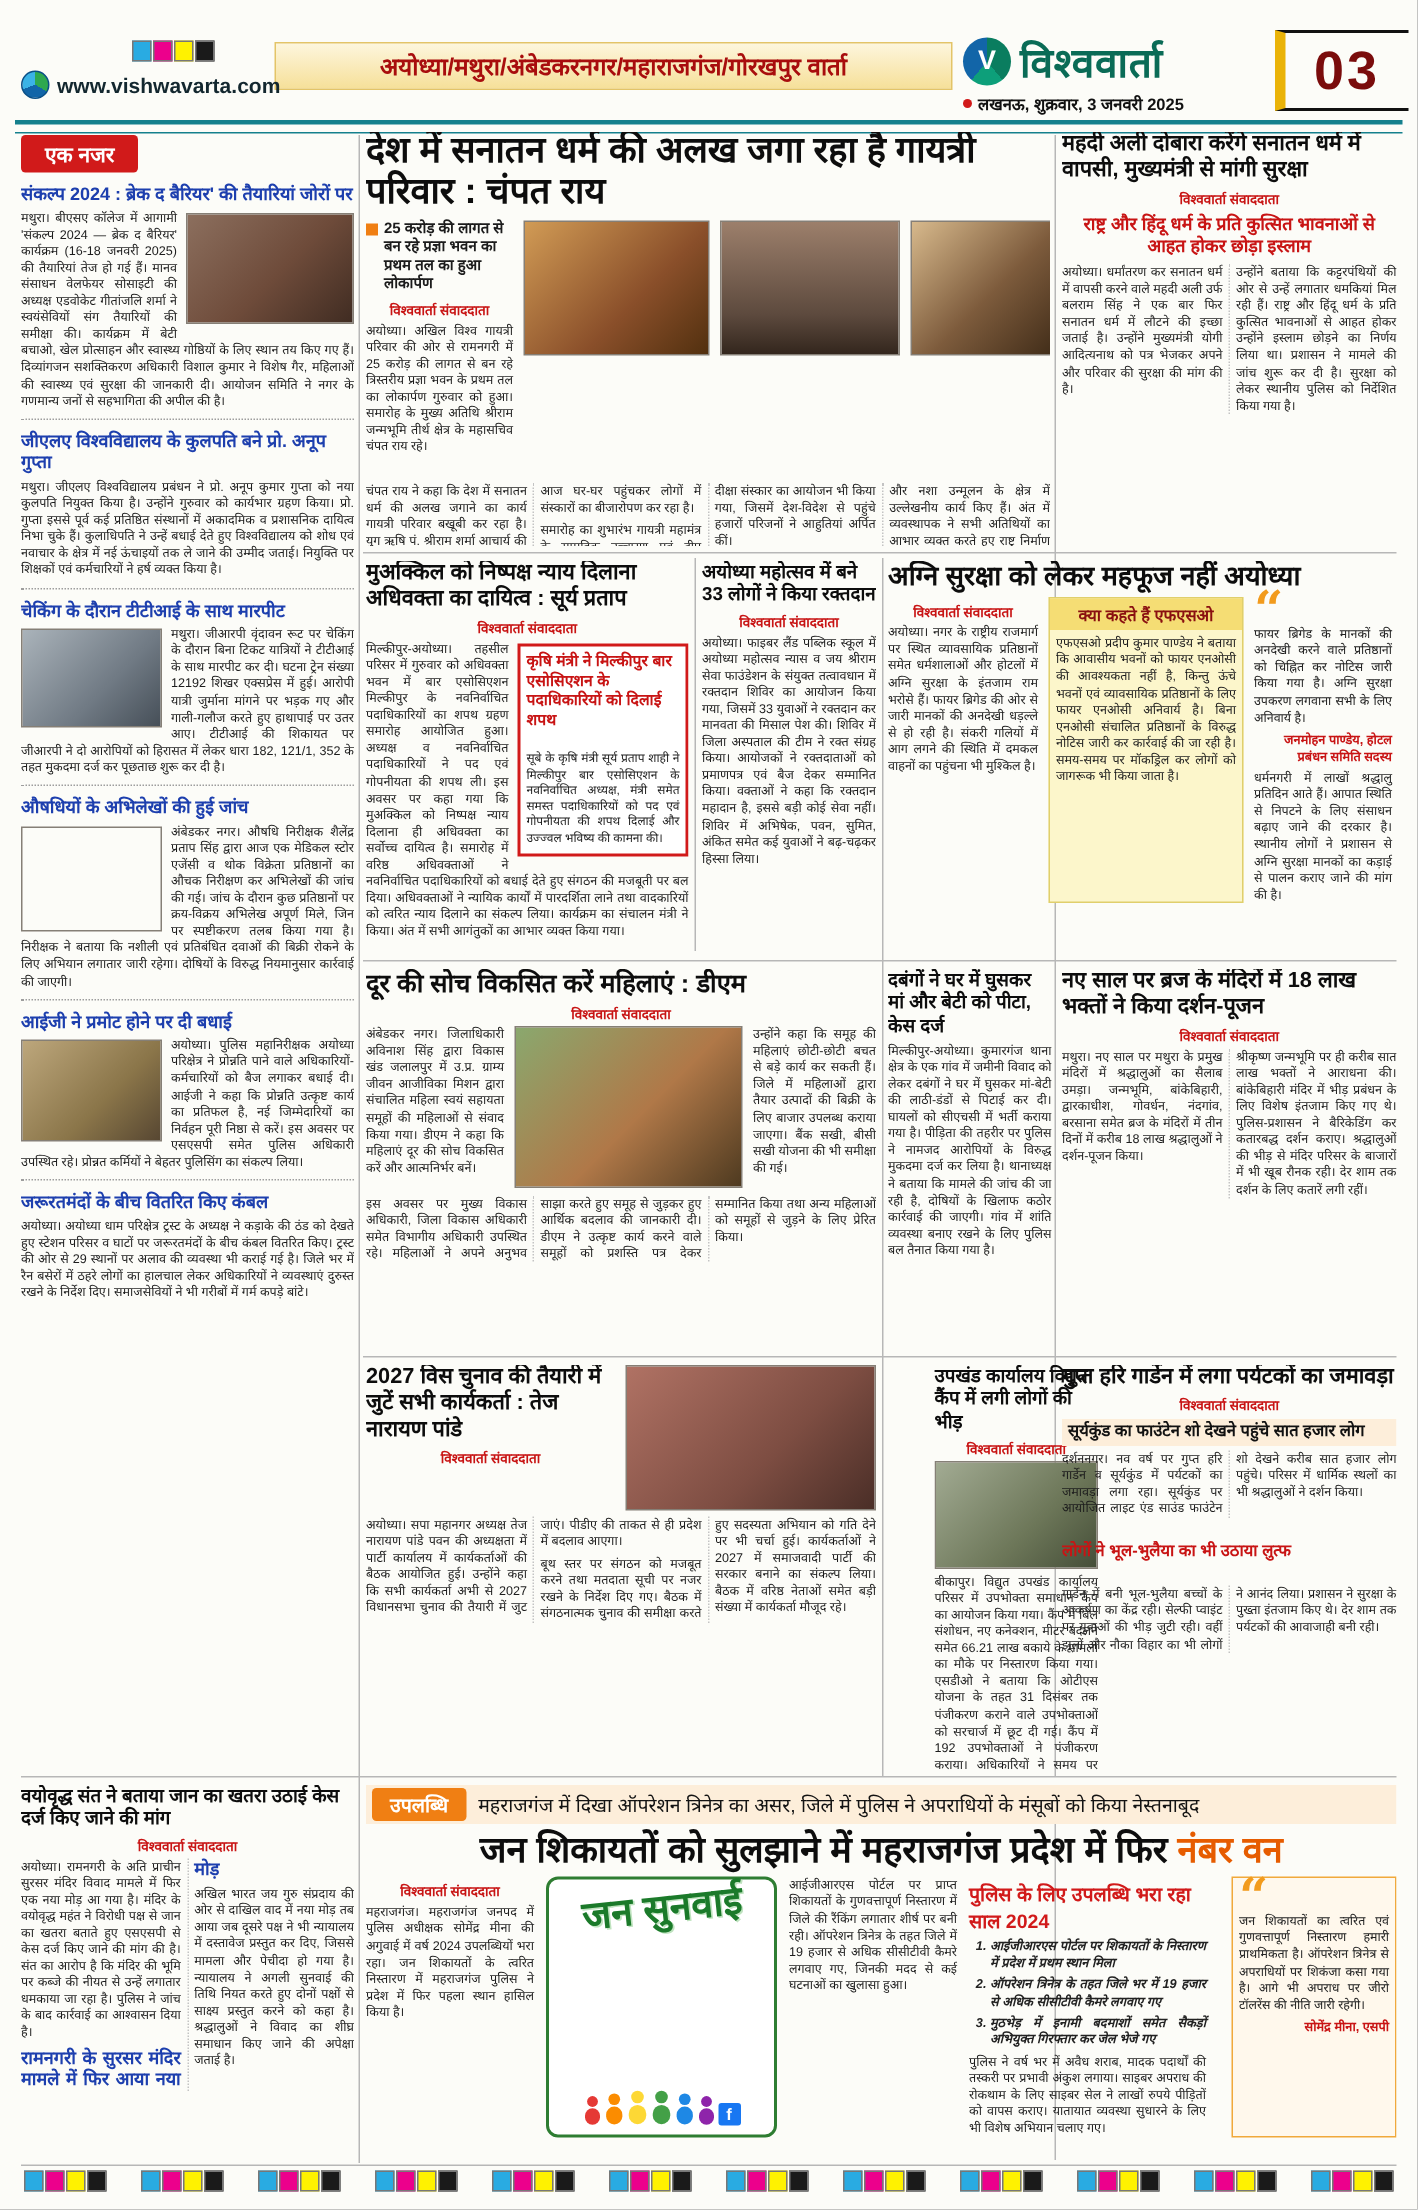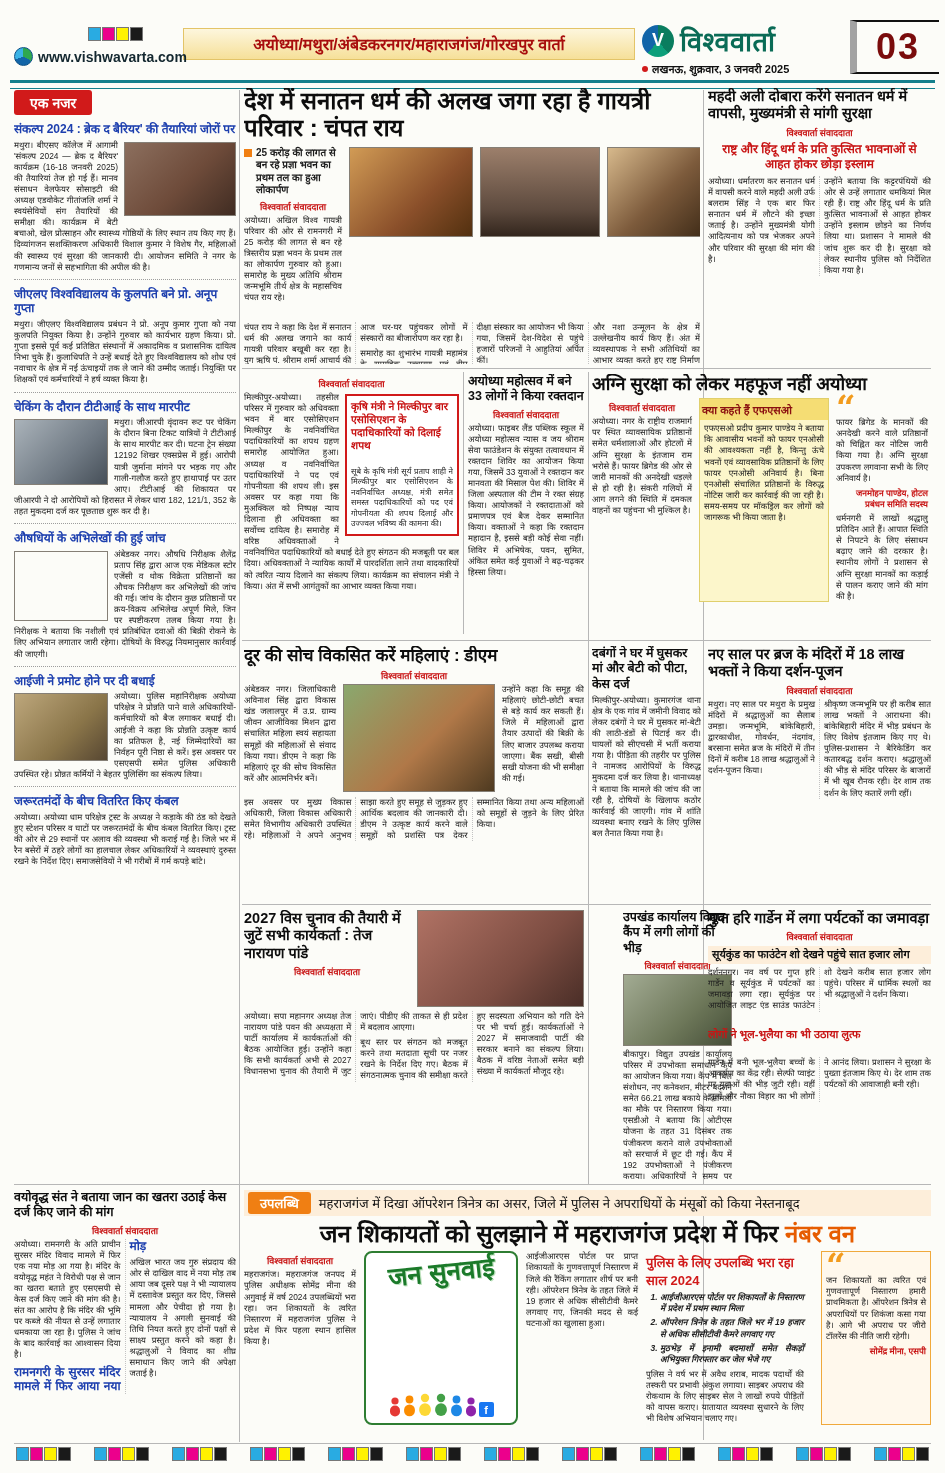--- a/index.html
+++ b/index.html
@@ -17,21 +17,21 @@
   .site-url{font-weight:bold;font-size:14px;color:#13272f;}
   .logo-block{position:absolute;left:642px;top:22px;width:200px;}
   .logo-row{display:flex;align-items:center;gap:6px;}
   .logo-icon{width:32px;height:32px;border-radius:50%;color:#fff;font-weight:bold;font-size:18px;
         display:flex;align-items:center;justify-content:center;
         background:conic-gradient(#0a7d5f 0 140deg,#0d9f7a 140deg 220deg,#1265a8 220deg 360deg);}
   .paper-name{font-size:27px;font-weight:bold;color:#0a6b56;letter-spacing:.5px;}
   .date-line{margin-top:2px;font-size:11px;font-weight:bold;color:#111;display:flex;align-items:center;gap:4px;}
   .date-dot{width:6px;height:6px;background:#d11a1a;border-radius:50%;display:inline-block;}
   .pageno-box{position:absolute;left:850px;top:20px;width:82px;height:50px;
-        border-top:2px solid #111;border-bottom:2px solid #111;border-left:7px solid #a3a3a3;
+        border-top:2px solid #111;border-bottom:2px solid #111;border-left:7px solid #eab308;
         display:flex;align-items:center;justify-content:center;}
   .pageno{font-size:36px;font-weight:bold;color:#7a0c0c;letter-spacing:2px;}
   .header-rule{position:absolute;left:10px;top:80px;width:925px;height:5px;
         border-top:3px solid #15808d;border-bottom:1px solid #15808d;}
   .marks-top{position:absolute;left:88px;top:27px;display:flex;gap:2px;}
   
   .art{position:absolute;overflow:hidden;}
   .hl-xl{font-size:24px;font-weight:bold;line-height:1.12;color:#0d0d0d;}
   .hl-lg{font-size:17px;font-weight:bold;line-height:1.18;color:#0d0d0d;}
   .hl-md{font-size:14.5px;font-weight:bold;line-height:1.2;color:#0d0d0d;}
@@ -58,21 +58,21 @@
         padding:3px 16px;border-radius:3px;}
   .brief{padding:7px 0 6px;border-bottom:1px dotted #9d9d9d;overflow:hidden;}
   .brief:last-child{border-bottom:none;}
   .brief-title{color:#1d3fae;font-weight:bold;font-size:12px;line-height:1.22;margin-bottom:3px;}
   .fl{float:left;margin:2px 6px 2px 0;}
   .fr{float:right;margin:2px 0 2px 6px;}
   
   .inset-red{float:right;width:102px;border:2px solid #d11a1a;padding:4px;margin:2px 0 3px 6px;background:#fff;}
   .inset-red-title{color:#c81414;font-weight:bold;font-size:10.5px;line-height:1.25;margin-bottom:14px;}
   .yellow-panel{background:#fcf6cb;border:1px solid #e0cf6c;padding:0 0 4px;}
-  .yellow-title{background:#f5dd74;color:#8a1010;font-weight:bold;font-size:11px;text-align:left;padding:3px 2px;margin-bottom:3px;}
+  .yellow-title{background:#f5dd74;color:#8a1010;font-weight:bold;font-size:11px;text-align:center;padding:3px 2px;margin-bottom:3px;}
   .quote-mark{color:#f29b1d;font-size:34px;line-height:.55;font-family:"DejaVu Serif",serif;font-weight:bold;}
   .quote-text{font-size:8.3px;line-height:1.35;text-align:justify;color:#222;}
   .quote-by{color:#c81414;font-weight:bold;font-size:8.5px;text-align:right;margin-top:3px;}
   .subhead-dark{background:#fdeeda;color:#111;font-weight:bold;font-size:11px;padding:2px 4px;margin:3px 0;line-height:1.25;}
   .subhead-red{color:#c81414;font-weight:bold;font-size:11px;margin:16px 0;line-height:1.25;}
   .red-deck{color:#c81414;font-weight:bold;font-size:12px;line-height:1.3;text-align:center;margin:3px 0;}
   
   .ach-strap{display:flex;align-items:center;gap:8px;background:#fdeeda;padding:2px 4px;}
   .ach-label{background:#f07f13;color:#fff;font-weight:bold;font-size:13px;padding:2px 12px;border-radius:3px;white-space:nowrap;}
   .ach-strap-text{font-weight:normal;font-size:13px;color:#131313;}
@@ -222,20 +222,21 @@
     <div class="hl-md">महदी अली दोबारा करेंगे सनातन धर्म में वापसी, मुख्यमंत्री से मांगी सुरक्षा</div>
     <div class="byline">विश्ववार्ता संवाददाता</div>
     <div class="red-deck">राष्ट्र और हिंदू धर्म के प्रति कुत्सित भावनाओं से आहत होकर छोड़ा इस्लाम</div>
     <div class="cols2 body">
       <p>अयोध्या। धर्मांतरण कर सनातन धर्म में वापसी करने वाले महदी अली उर्फ बलराम सिंह ने एक बार फिर सनातन धर्म में लौटने की इच्छा जताई है। उन्होंने मुख्यमंत्री योगी आदित्यनाथ को पत्र भेजकर अपने और परिवार की सुरक्षा की मांग की है।</p>
       <p>उन्होंने बताया कि कट्टरपंथियों की ओर से उन्हें लगातार धमकियां मिल रही हैं। राष्ट्र और हिंदू धर्म के प्रति कुत्सित भावनाओं से आहत होकर उन्होंने इस्लाम छोड़ने का निर्णय लिया था। प्रशासन ने मामले की जांच शुरू कर दी है। सुरक्षा को लेकर स्थानीय पुलिस को निर्देशित किया गया है।</p>
     </div>
   </section>
 
   <section class="art" style="left:244px;top:374px;width:215px;height:260px">
+    <div class="hl-md">मुअक्किल को निष्पक्ष न्याय दिलाना अधिवक्ता का दायित्व : सूर्य प्रताप</div>
     <div class="byline">विश्ववार्ता संवाददाता</div>
     <div class="inset-red">
       <div class="inset-red-title">कृषि मंत्री ने मिल्कीपुर बार एसोसिएशन के पदाधिकारियों को दिलाई शपथ</div>
       <div class="body" style="font-size:8px">सूबे के कृषि मंत्री सूर्य प्रताप शाही ने मिल्कीपुर बार एसोसिएशन के नवनिर्वाचित अध्यक्ष, मंत्री समेत समस्त पदाधिकारियों को पद एवं गोपनीयता की शपथ दिलाई और उज्ज्वल भविष्य की कामना की।</div>
     </div>
     <div class="body">मिल्कीपुर-अयोध्या। तहसील परिसर में गुरुवार को अधिवक्ता भवन में बार एसोसिएशन मिल्कीपुर के नवनिर्वाचित पदाधिकारियों का शपथ ग्रहण समारोह आयोजित हुआ। अध्यक्ष व नवनिर्वाचित पदाधिकारियों ने पद एवं गोपनीयता की शपथ ली। इस अवसर पर कहा गया कि मुअक्किल को निष्पक्ष न्याय दिलाना ही अधिवक्ता का सर्वोच्च दायित्व है। समारोह में वरिष्ठ अधिवक्ताओं ने नवनिर्वाचित पदाधिकारियों को बधाई देते हुए संगठन की मजबूती पर बल दिया। अधिवक्ताओं ने न्यायिक कार्यों में पारदर्शिता लाने तथा वादकारियों को त्वरित न्याय दिलाने का संकल्प लिया। कार्यक्रम का संचालन मंत्री ने किया। अंत में सभी आगंतुकों का आभार व्यक्त किया गया।</div>
   </section>
 
   <section class="art" style="left:468px;top:374px;width:116px;height:260px">
     <div class="hl-sm">अयोध्या महोत्सव में बने 33 लोगों ने किया रक्तदान</div>

